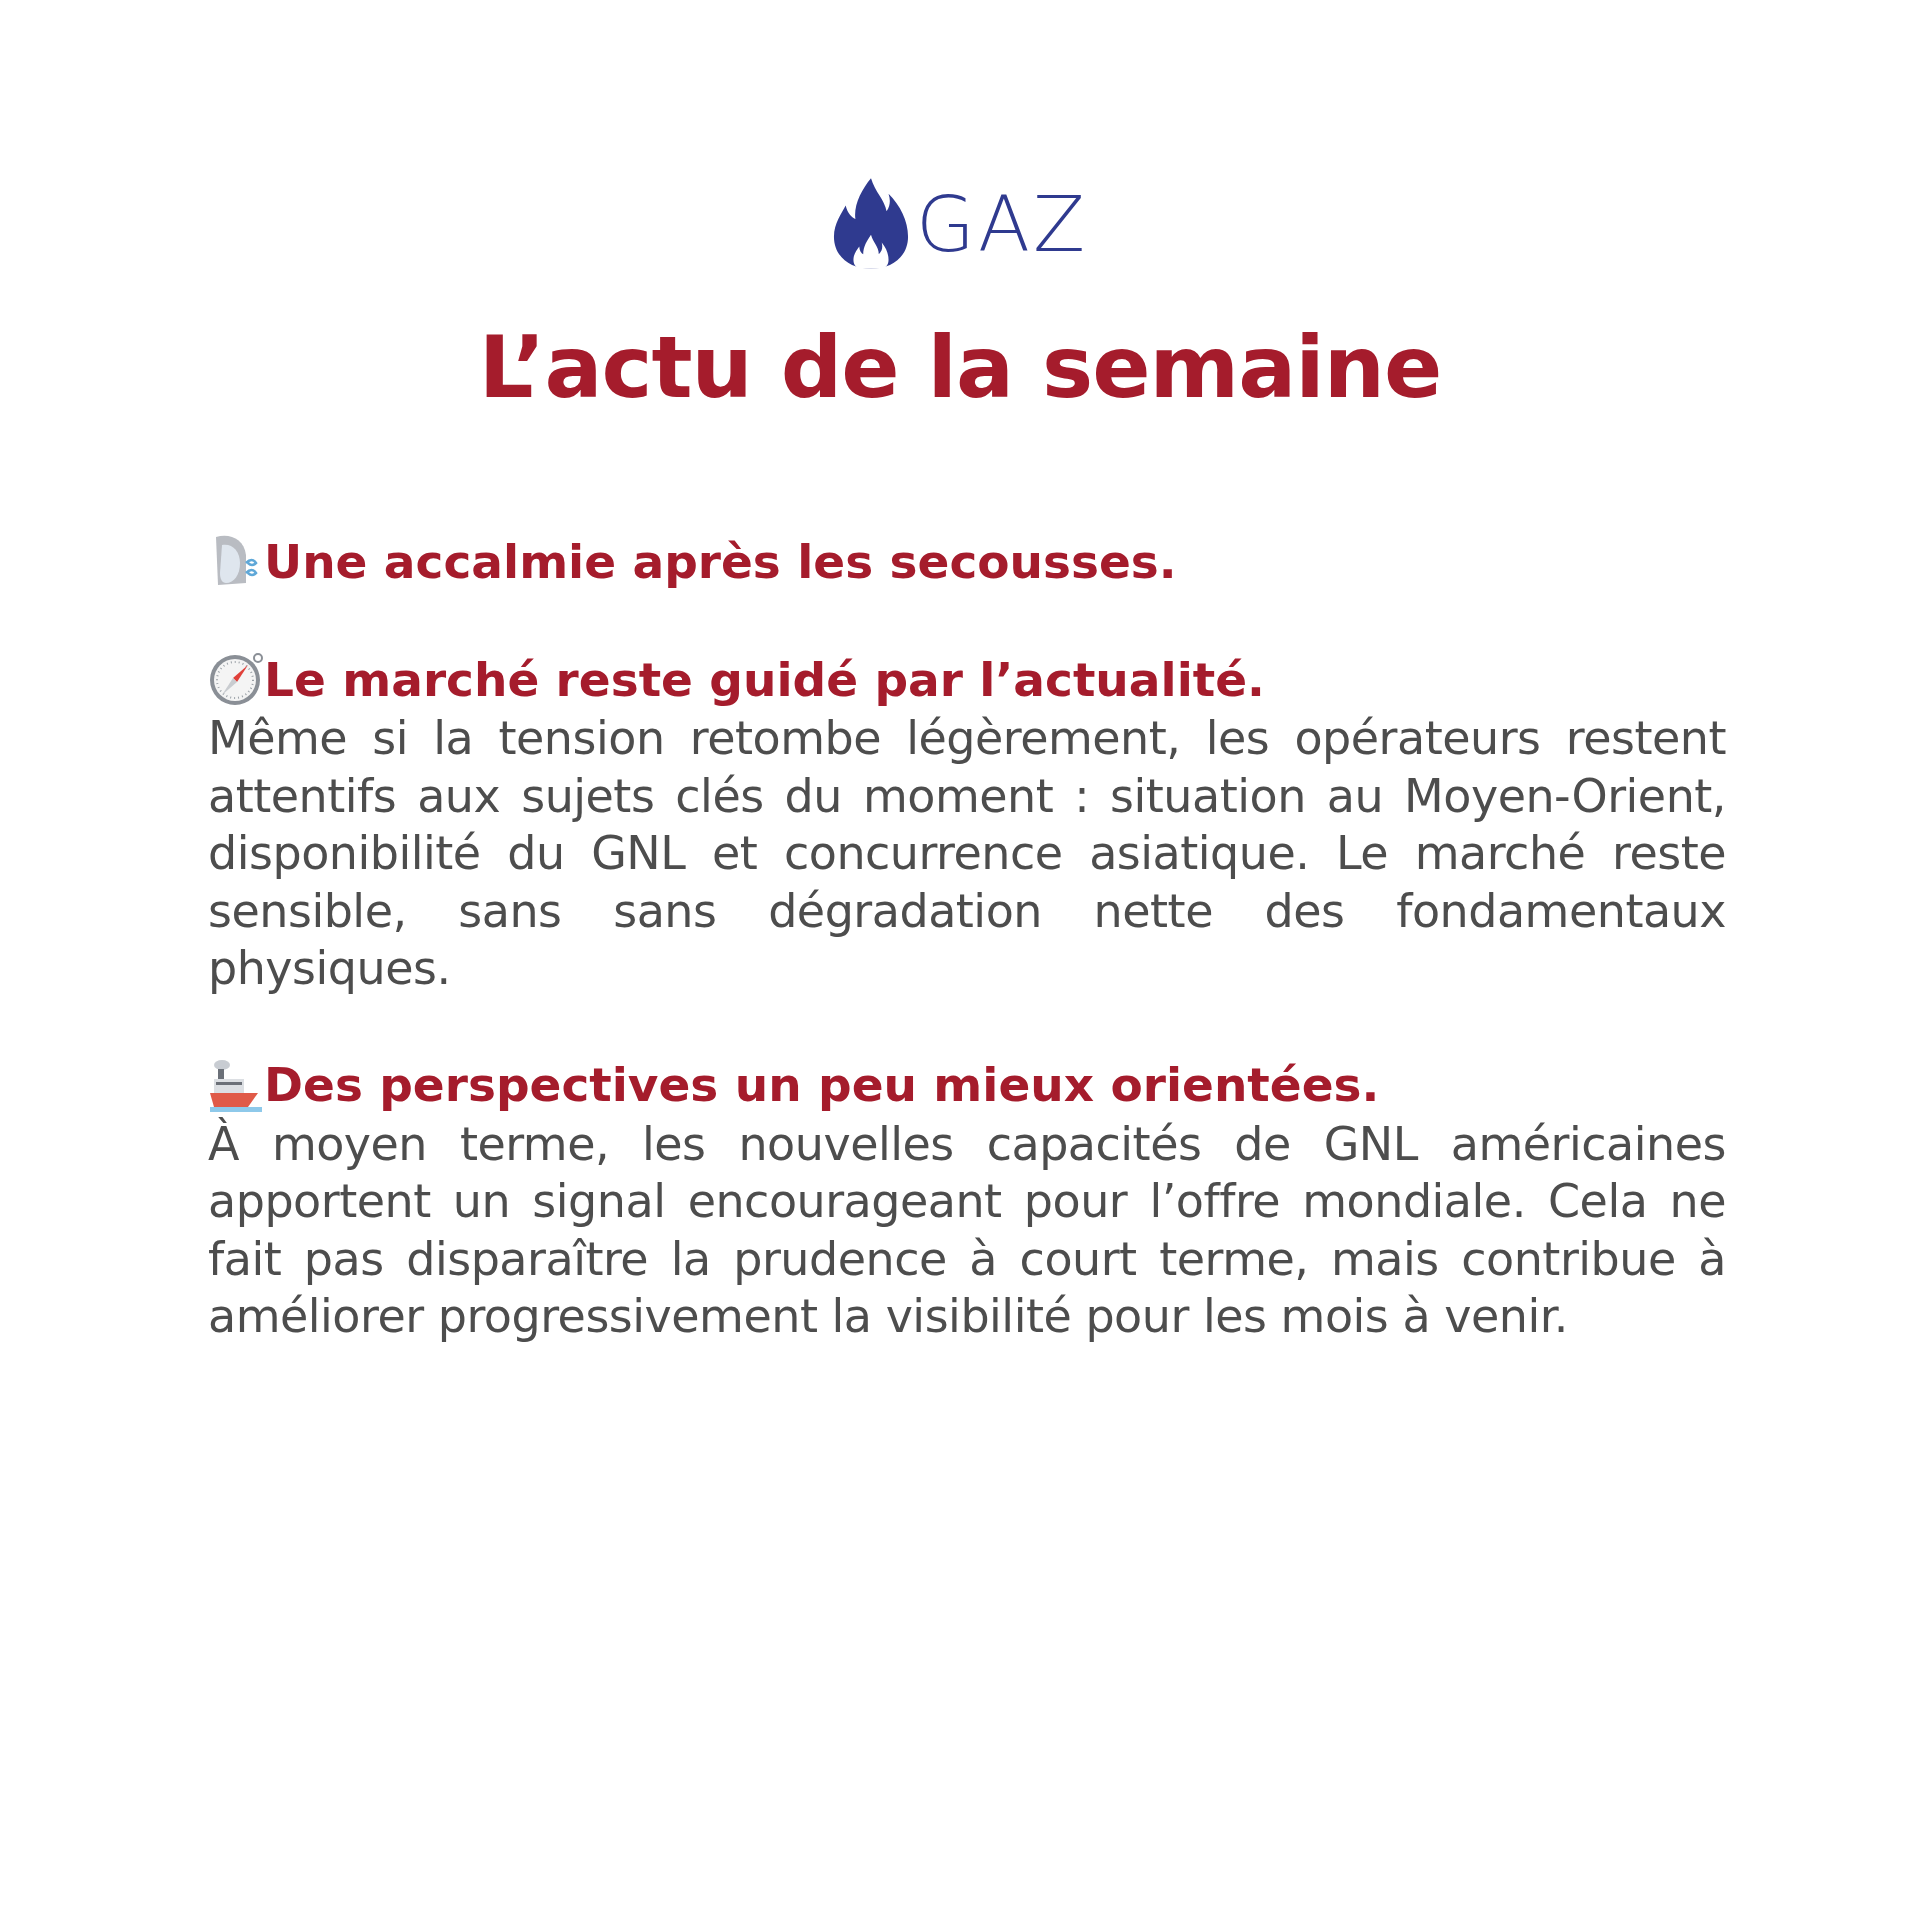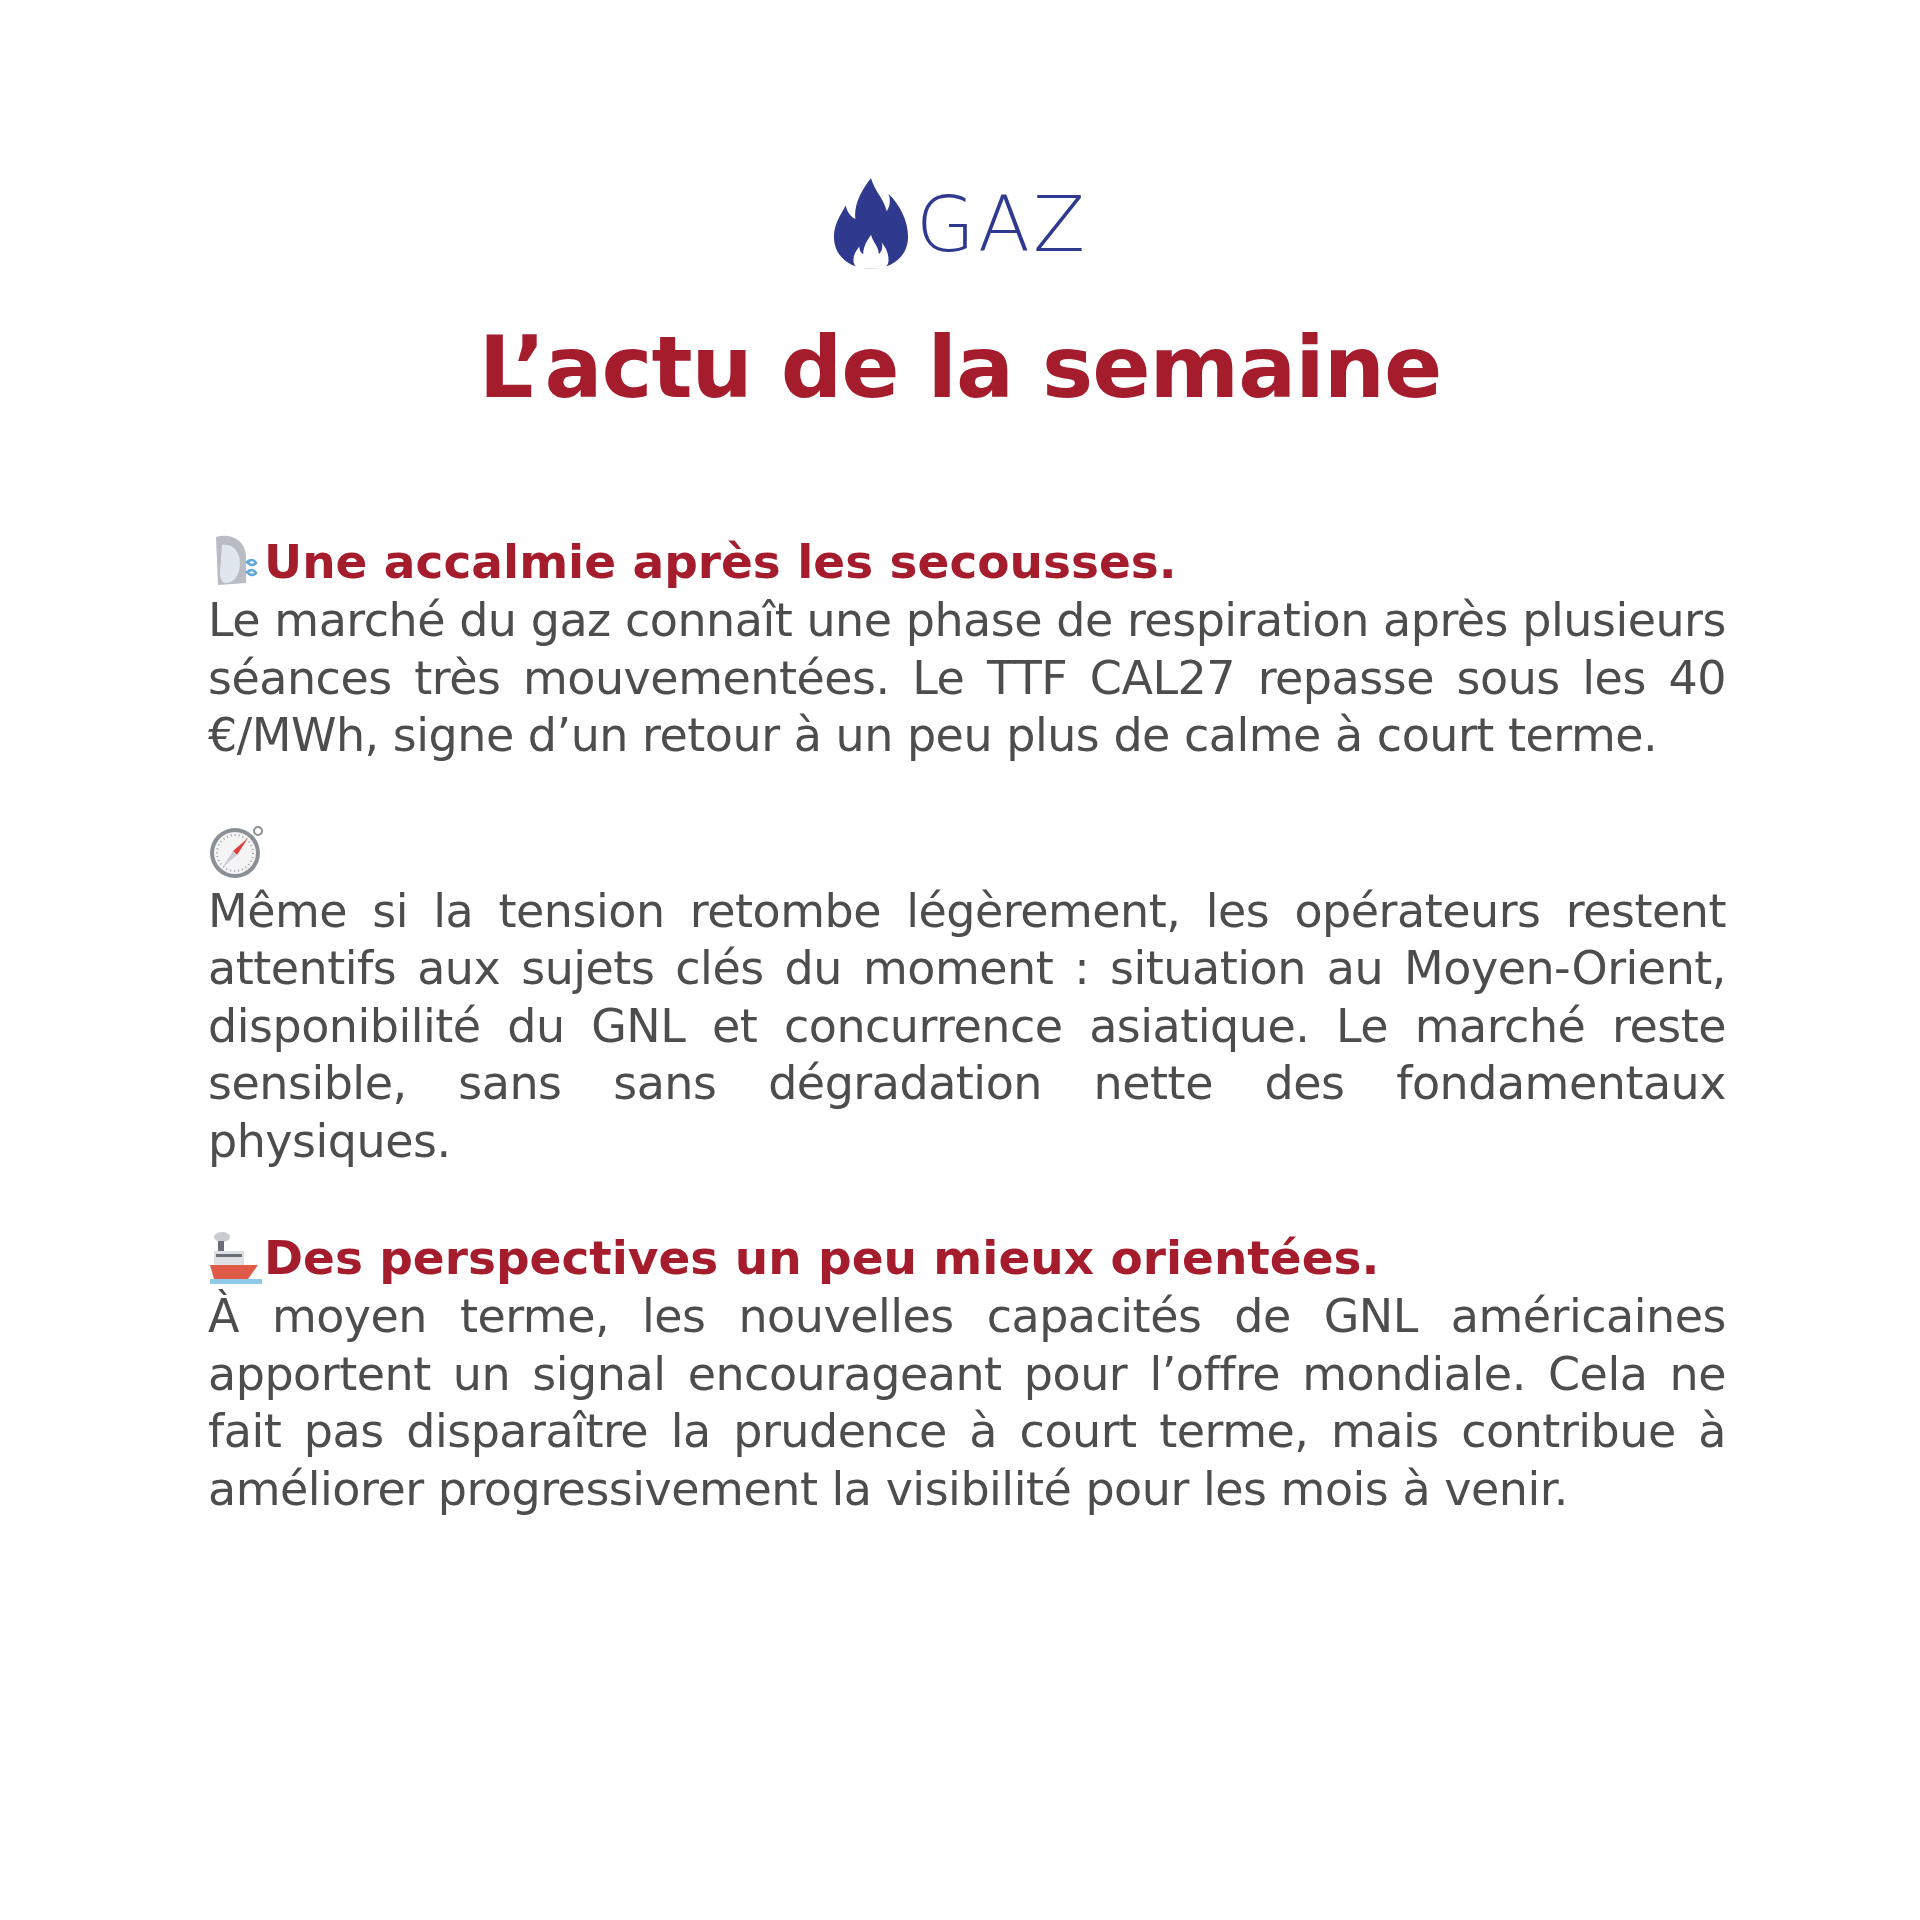--- a/index.html
+++ b/index.html
@@ -38,35 +38,35 @@
     <div class="section-heading">
       <span class="emoji">
         <svg viewBox="0 0 56 56" width="56" height="56">
           <path fill="#b9bcc2" d="M8 4 C22 0 36 6 38 22 L38 50 L10 52 Z"></path>
           <path fill="#dfe6ee" d="M14 12 C24 10 32 18 32 30 C32 42 26 50 18 50 C14 50 12 46 12 40 Z"></path>
           <path fill="none" stroke="#5fa8d8" stroke-width="2.5" d="M38 30 q6 -6 10 0 q-4 4 -8 0 M38 40 q6 -6 10 0 q-4 4 -8 0"></path>
         </svg>
       </span>
       <span class="heading-text">Une accalmie après les secousses.</span>
     </div>
-    <div class="body-text">Le marché du gaz connaît une phase de respiration après plusieurs séances très mouvementées. Le TTF CAL27 repasse sous les 40 €/MWh, signe d’un retour à un peu plus de calme à court terme.</div>
   </div>
 
   <div class="section">
     <div class="section-heading">
       <span class="emoji">
         <svg viewBox="0 0 56 56" width="56" height="56">
           <circle cx="50" cy="7" r="4" fill="none" stroke="#8a8f96" stroke-width="2"></circle>
           <circle cx="27" cy="29" r="25" fill="#8a8f96"></circle>
           <circle cx="27" cy="29" r="21" fill="#f4f4f4"></circle>
           <circle cx="27" cy="29" r="18" fill="none" stroke="#9aa0a6" stroke-width="2" stroke-dasharray="1 3"></circle>
           <polygon points="40,14 29,31 25,27" fill="#e0403a"></polygon>
           <polygon points="14,44 25,27 29,31" fill="#c9ccd0"></polygon>
         </svg>
       </span>
+      <span class="heading-text">Le marché reste guidé par l’actualité.</span>
     </div>
     <div class="body-text">Même si la tension retombe légèrement, les opérateurs restent attentifs aux sujets clés du moment : situation au Moyen-Orient, disponibilité du GNL et concurrence asiatique. Le marché reste sensible, sans sans dégradation nette des fondamentaux physiques.</div>
   </div>
 
   <div class="section">
     <div class="section-heading">
       <span class="emoji">
         <svg viewBox="0 0 56 56" width="56" height="56">
           <ellipse cx="14" cy="8" rx="8" ry="5" fill="#c8ccd2"></ellipse>
           <rect x="10" y="12" width="6" height="10" fill="#6b7078"></rect>

